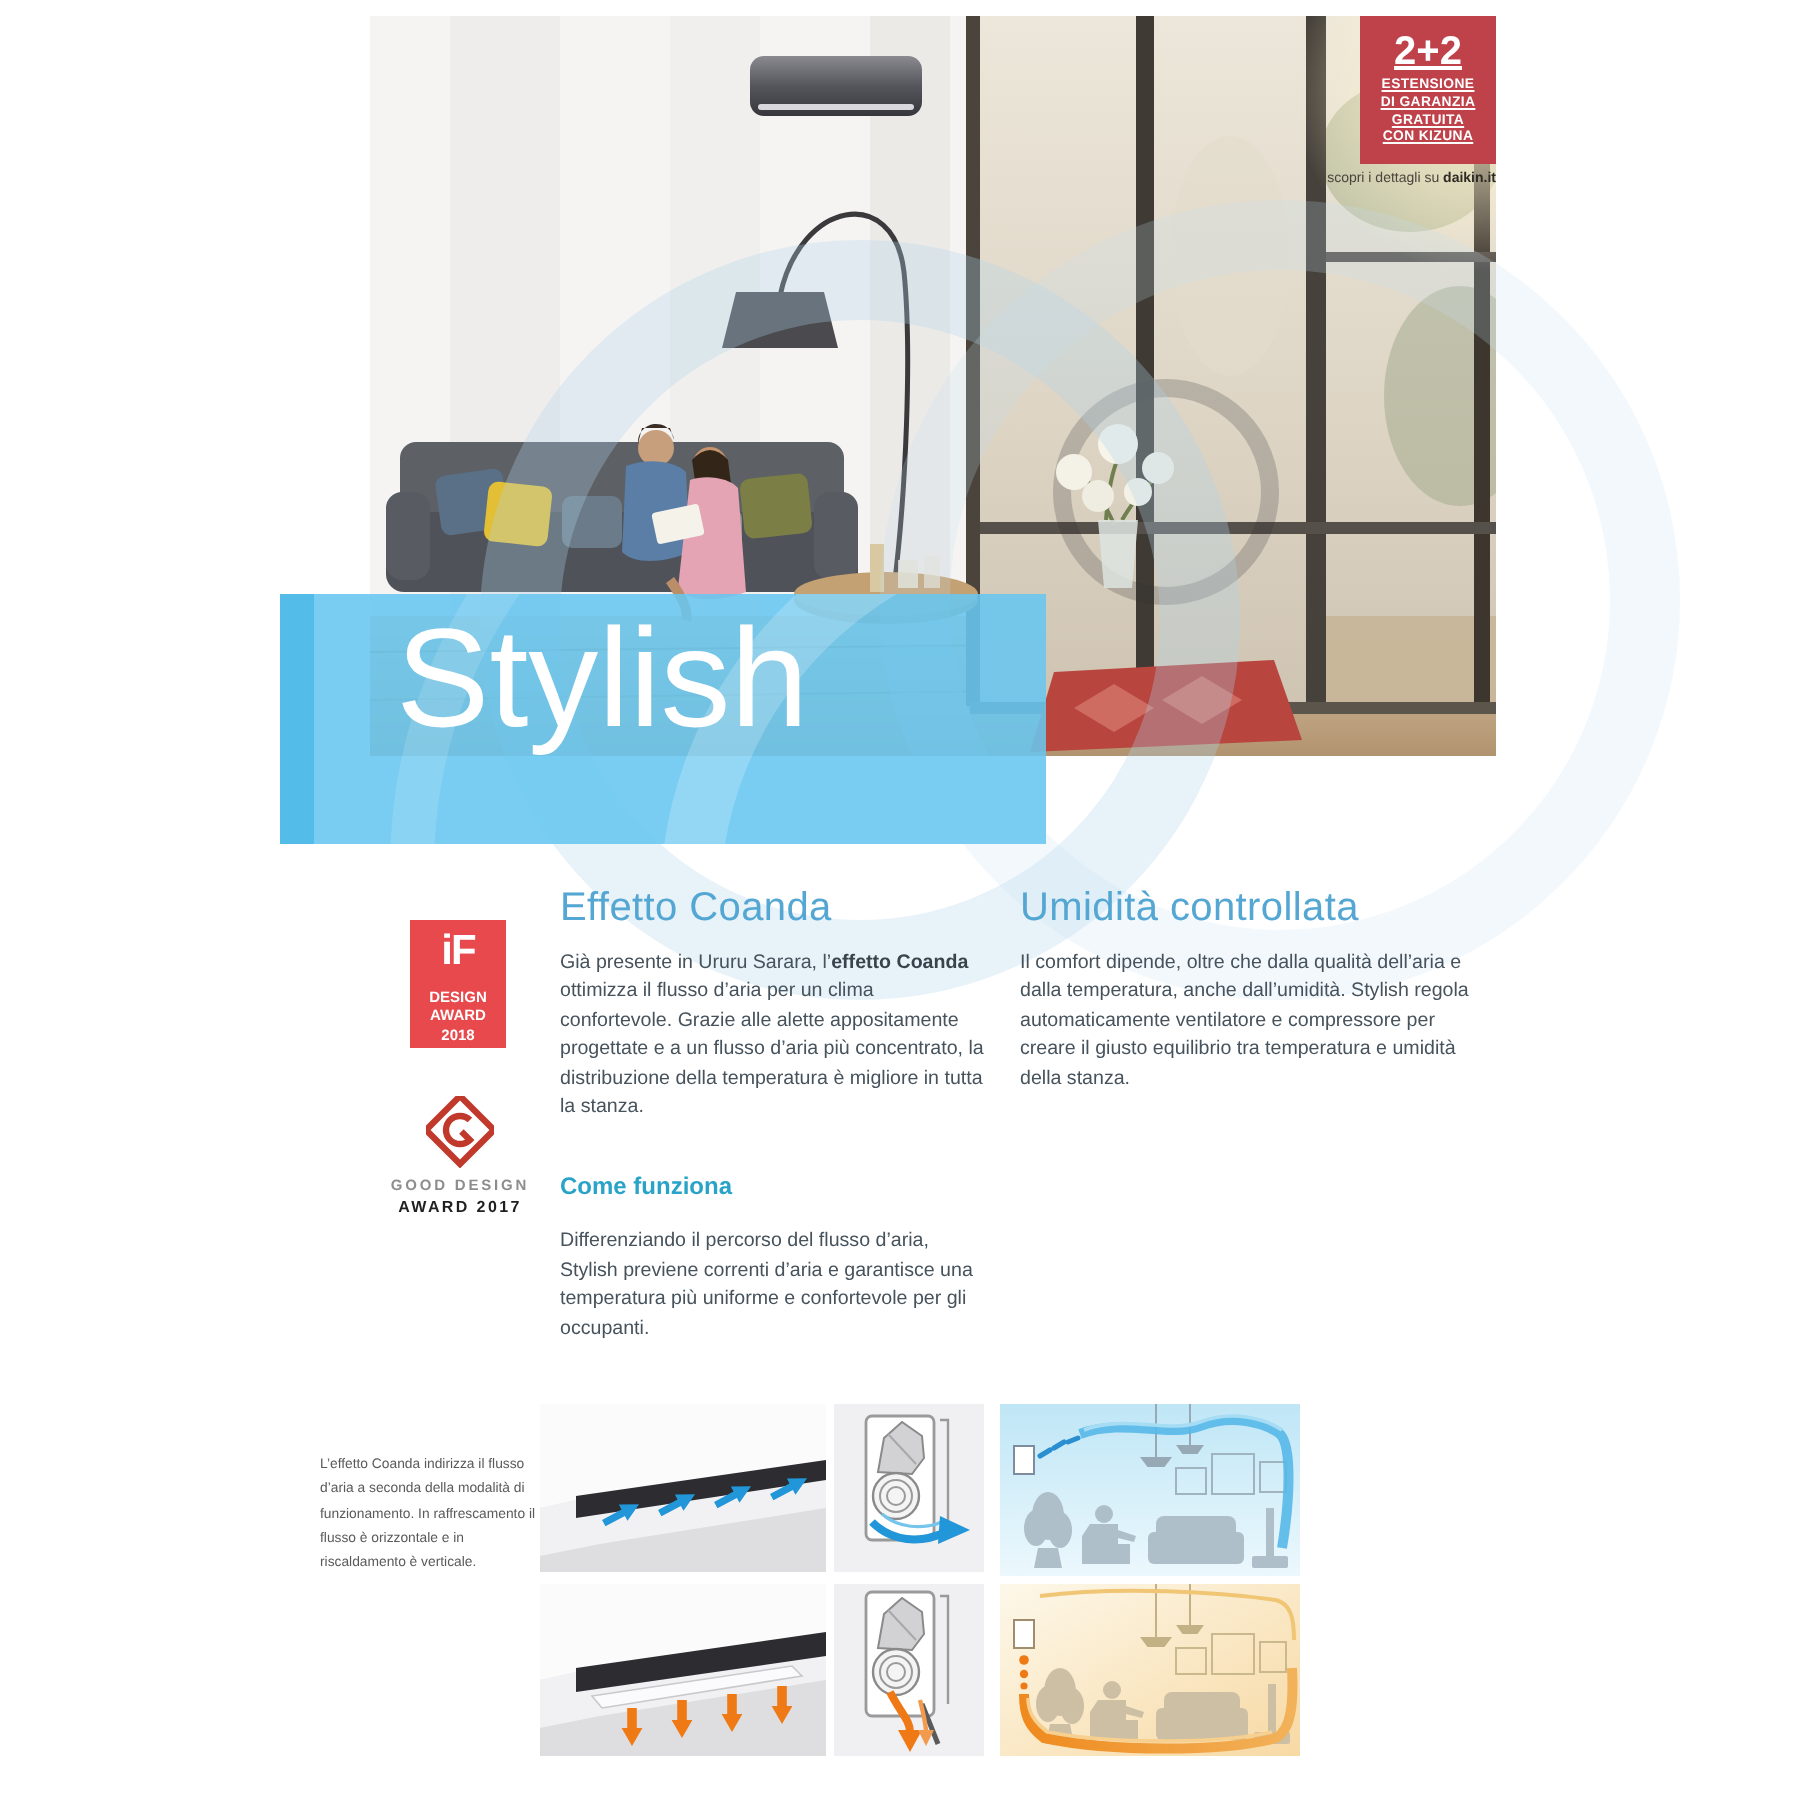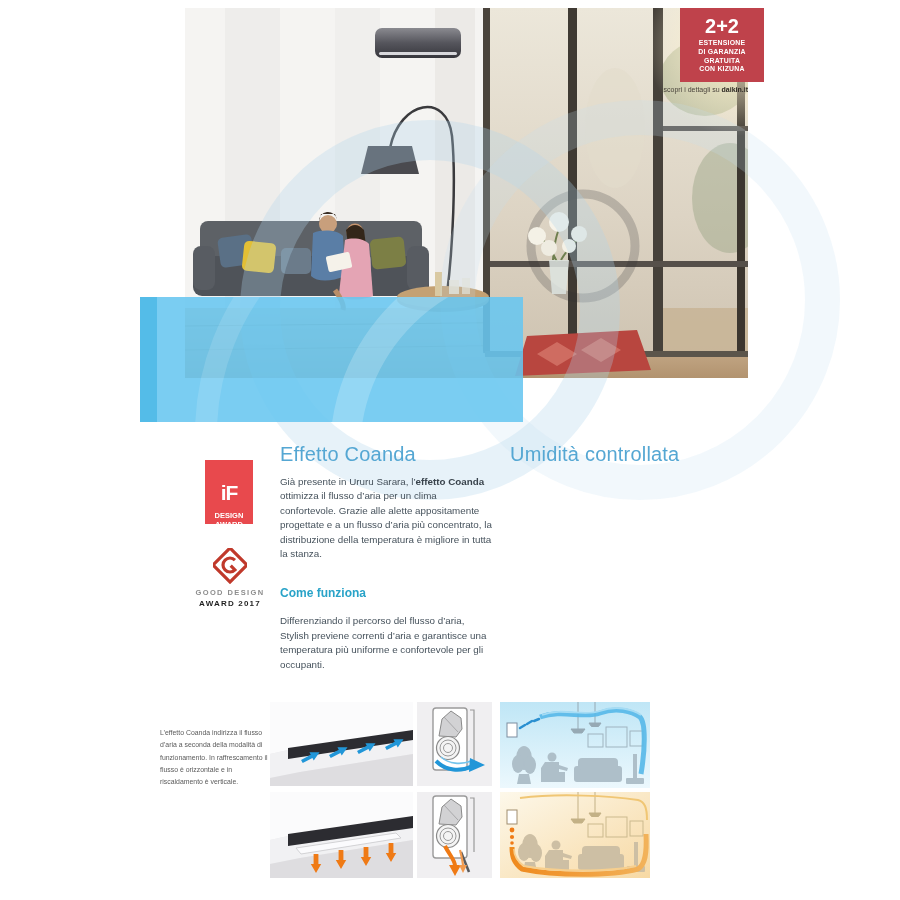--- a/index.html
+++ b/index.html
@@ -11,23 +11,23 @@
   }
   
   .hero{position:absolute;left:185px;top:8px;width:563px;height:370px;z-index:1;}
   .hero svg{display:block;}
   
   .ring{position:absolute;border-radius:50%;z-index:2;pointer-events:none;}
   .ring1{left:240px;top:120px;width:300px;height:300px;border:40px solid rgba(175,212,236,0.30);}
   .ring2{left:440px;top:100px;width:330px;height:330px;border:35px solid rgba(195,223,242,0.22);}
   
   .promo-badge{
-    position:absolute;left:680px;top:8px;width:84px;height:74px;z-index:4;
+    position:absolute;left:680px;top:8px;width:68px;height:74px;z-index:4;
     background:#bf424b;color:#fff;text-align:center;
-    display:flex;flex-direction:column;justify-content:center;
+    display:flex;flex-direction:column;justify-content:center;text-decoration:underline;
   }
   .promo-badge .big{font-size:20px;font-weight:bold;line-height:1;margin-bottom:3px;}
   .promo-badge .line{font-size:6.9px;font-weight:bold;line-height:1.25;letter-spacing:0.2px;}
   .details-note{
     position:absolute;left:560px;top:86px;width:188px;z-index:4;
     text-align:right;font-size:7px;color:#4a443c;
   }
   .details-note b{color:#2e2a24;}
   
   .banner{
@@ -40,21 +40,21 @@
   .banner .arc.a2{width:480px;height:480px;left:55px;top:-125px;border-width:22px;border-color:rgba(255,255,255,0.13);}
   .banner h1{
     margin:0;position:absolute;left:58px;top:2px;
     font-size:70px;font-weight:300;color:#ffffff;letter-spacing:0px;
   }
   
   .if-badge{
     position:absolute;left:205px;top:460px;width:48px;height:64px;z-index:4;
     background:#e8494d;color:#fff;text-align:center;
   }
-  .if-badge .if-logo{font-size:21px;font-weight:bold;line-height:1;padding-top:22px;letter-spacing:-1px;}
+  .if-badge .if-logo{font-size:21px;font-weight:bold;line-height:1;padding-top:5px;letter-spacing:-1px;}
   .if-badge .sep{height:8px;}
   .if-badge .line{font-size:7.5px;font-weight:bold;line-height:1.25;text-align:center;}
   .gd-badge{position:absolute;left:183px;top:548px;width:94px;z-index:4;text-align:center;}
   .gd-badge svg{display:block;margin:0 auto 4px auto;}
   .gd-badge .t1{font-size:7.5px;font-weight:bold;color:#8d8d8d;letter-spacing:1.4px;line-height:1.4;}
   .gd-badge .t2{font-size:8px;font-weight:bold;color:#1f1f1f;letter-spacing:1.2px;}
   
   .col{position:absolute;z-index:4;}
   .col-left{left:280px;top:443px;width:212px;}
   .col-right{left:510px;top:443px;width:233px;}
@@ -197,20 +197,21 @@
   <div class="line">DI GARANZIA</div>
   <div class="line">GRATUITA</div>
   <div class="line">CON KIZUNA</div>
 </div>
 <div class="details-note"><span>scopri i dettagli su </span><b>daikin.it</b></div>
 
 <div class="banner">
   <div class="strip"></div>
   <div class="arc a1"></div>
   <div class="arc a2"></div>
+  <h1>Stylish</h1>
 </div>
 
 <div class="if-badge">
   <div class="if-logo">iF</div>
   <div class="sep"></div>
   <div class="line">DESIGN</div>
   <div class="line">AWARD</div>
   <div class="line">2018</div>
 </div>
 <div class="gd-badge">
@@ -227,20 +228,21 @@
 <div class="col col-left">
   <h2>Effetto Coanda</h2>
   <p><span>Già presente in Ururu Sarara, l’</span><b>effetto Coanda</b><span> ottimizza il flusso d’aria per un clima confortevole. Grazie alle alette appositamente progettate e a un flusso d’aria più concentrato, la distribuzione della temperatura è migliore in tutta la stanza.</span></p>
   <div class="gap"></div>
   <h3>Come funziona</h3>
   <p style="margin-top:14px;">Differenziando il percorso del flusso d’aria, Stylish previene correnti d’aria e garantisce una temperatura più uniforme e confortevole per gli occupanti.</p>
 </div>
 
 <div class="col col-right">
   <h2>Umidità controllata</h2>
+  <p>Il comfort dipende, oltre che dalla qualità dell’aria e dalla temperatura, anche dall’umidità. Stylish regola automaticamente ventilatore e compressore per creare il giusto equilibrio tra temperatura e umidità della stanza.</p>
 </div>
 
 <div class="diagram-caption">L’effetto Coanda indirizza il flusso d’aria a seconda della modalità di funzionamento. In raffrescamento il flusso è orizzontale e in riscaldamento è verticale.</div>
 
 <div class="cell rA1">
   <svg width="143" height="84" viewBox="0 0 143 84">
     <rect width="143" height="84" fill="#ecebed"></rect>
     <polygon points="0,0 143,0 143,30 18,48 0,52" fill="#fbfbfc"></polygon>
     <polygon points="0,52 18,48 143,30 143,52 30,70 0,76" fill="#f1f1f3"></polygon>
     <polygon points="0,76 30,70 143,52 143,84 0,84" fill="#dedde0"></polygon>

